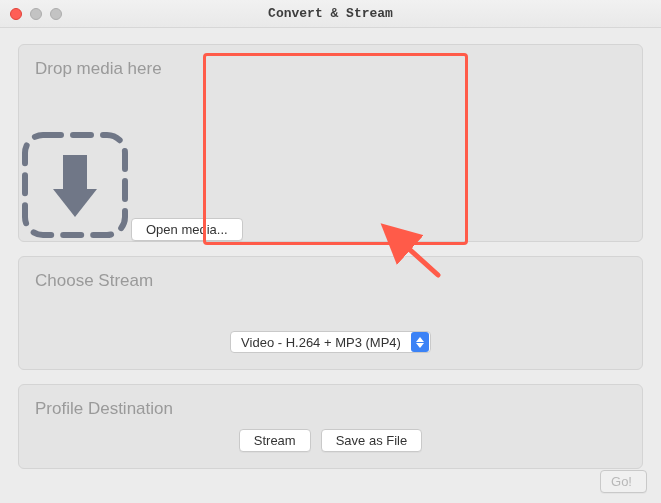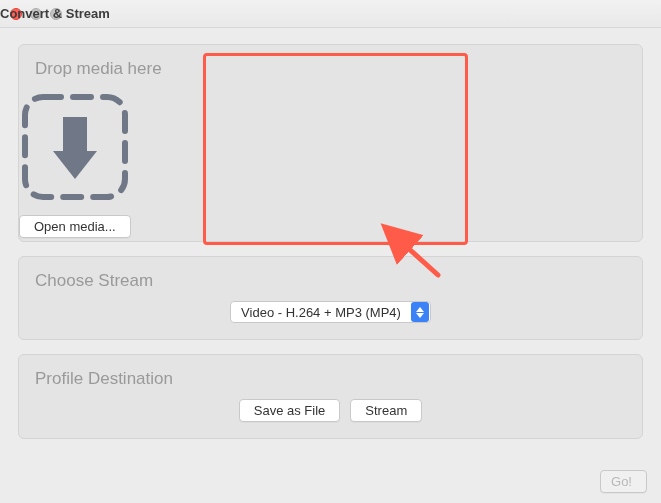--- a/index.html
+++ b/index.html
@@ -28,51 +28,54 @@
   }
   .tl {
     width: 12px; height: 12px; border-radius: 50%;
   }
   .tl.close { background: #ff5f57; border: 0.5px solid #e24238; }
   .tl.min   { background: #c3c3c3; border: 0.5px solid #adadad; }
   .tl.max   { background: #c3c3c3; border: 0.5px solid #adadad; }
   .title {
     position: absolute;
     left: 0; right: 0;
+    text-align: center;
     font-weight: 600;
     font-size: 13px;
     color: #3d3d3d;
     pointer-events: none;
+    font-family: Liberation Mono, monospace;
   }
   .content {
     padding: 16px 18px 12px 18px;
   }
   .panel {
     background: #e4e4e4;
     border: 1px solid #d4d4d4;
     border-radius: 6px;
     margin-bottom: 14px;
     position: relative;
+    gap: 24px;
   }
   .panel-title {
     font-size: 17px;
     color: #9a9a9a;
     padding: 14px 16px 10px 16px;
     font-weight: 400;
   }
   .drop-panel {
     height: 198px;
     display: flex;
     flex-direction: column;
   }
   .drop-content {
     flex: 1;
     display: flex;
-    flex-direction: column;
-    align-items: flex-start;
+    flex-direction: row;
+    align-items: flex-end;
     justify-content: flex-start;
     position: relative;
   }
   .highlight-box {
     position: absolute;
     border: 3px solid #ff5b49;
     border-radius: 4px;
     pointer-events: none;
   }
   .arrow-annot {
@@ -120,20 +123,21 @@
     border-radius: 4px;
     height: 22px;
     display: flex;
     align-items: center;
     padding: 0 0 0 10px;
     font-size: 13px;
     color: #333;
     cursor: default;
     position: relative;
     min-width: 190px;
+    margin-top: 30px;
   }
   .popup-arrows {
     width: 18px;
     height: 20px;
     background: #3b82f6;
     border-radius: 3px;
     margin-left: 10px;
     margin-right: 1px;
     display: flex;
     flex-direction: column;
@@ -197,22 +201,22 @@
               <polygon points="0,0 8,0 4,5" fill="#fff"></polygon>
             </svg>
         </span>
       </div>
     </div>
   </div>
 
   <div class="panel">
     <div class="panel-title">Profile Destination</div>
     <div class="dest-row">
+      <button class="mac-button">Stream</button>
       <button class="mac-button">Save as File</button>
-      <button class="mac-button">Stream</button>
     </div>
   </div>
 
 </div>
 
 <div class="footer">
   <button class="mac-button disabled" disabled="">Go!</button>
 </div>
 
 <div class="highlight-box" id="hl" style="left: 203px; top: 53px; width: 265px; height: 192px;"></div>

